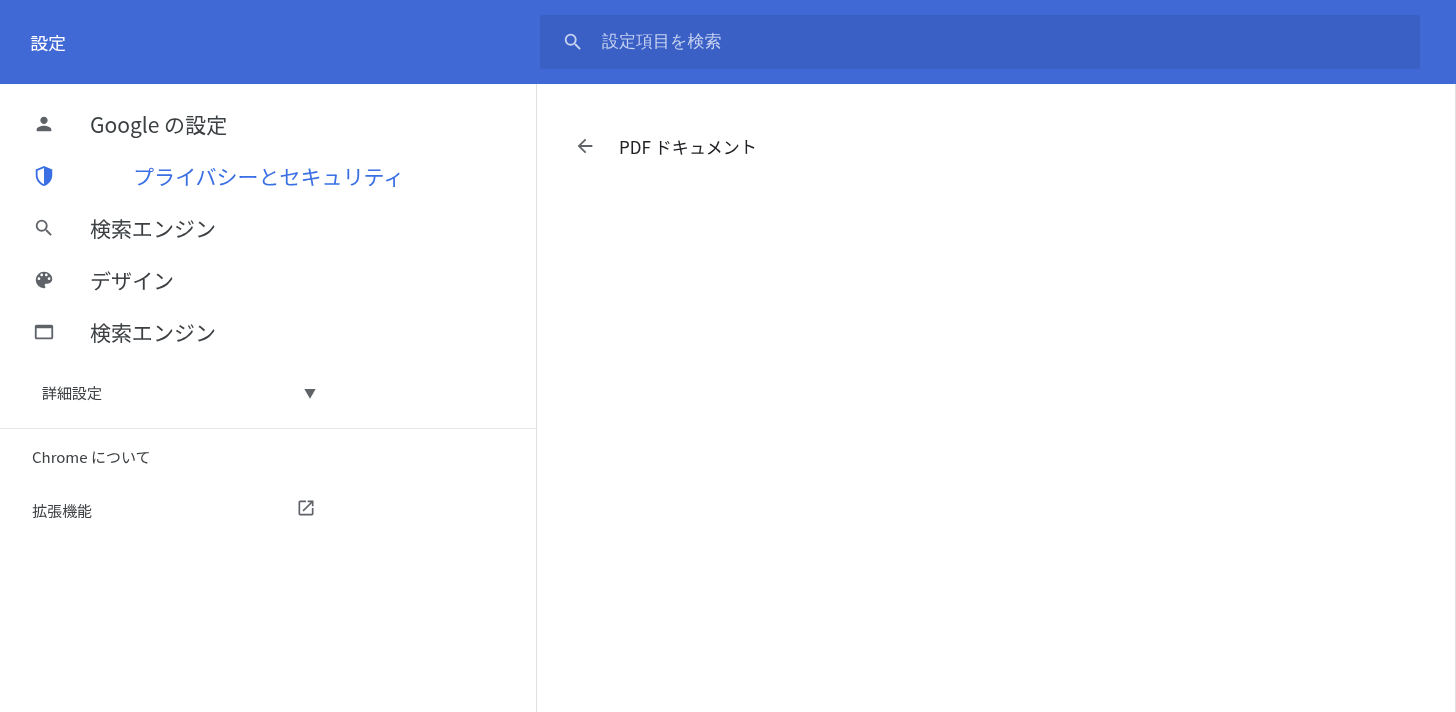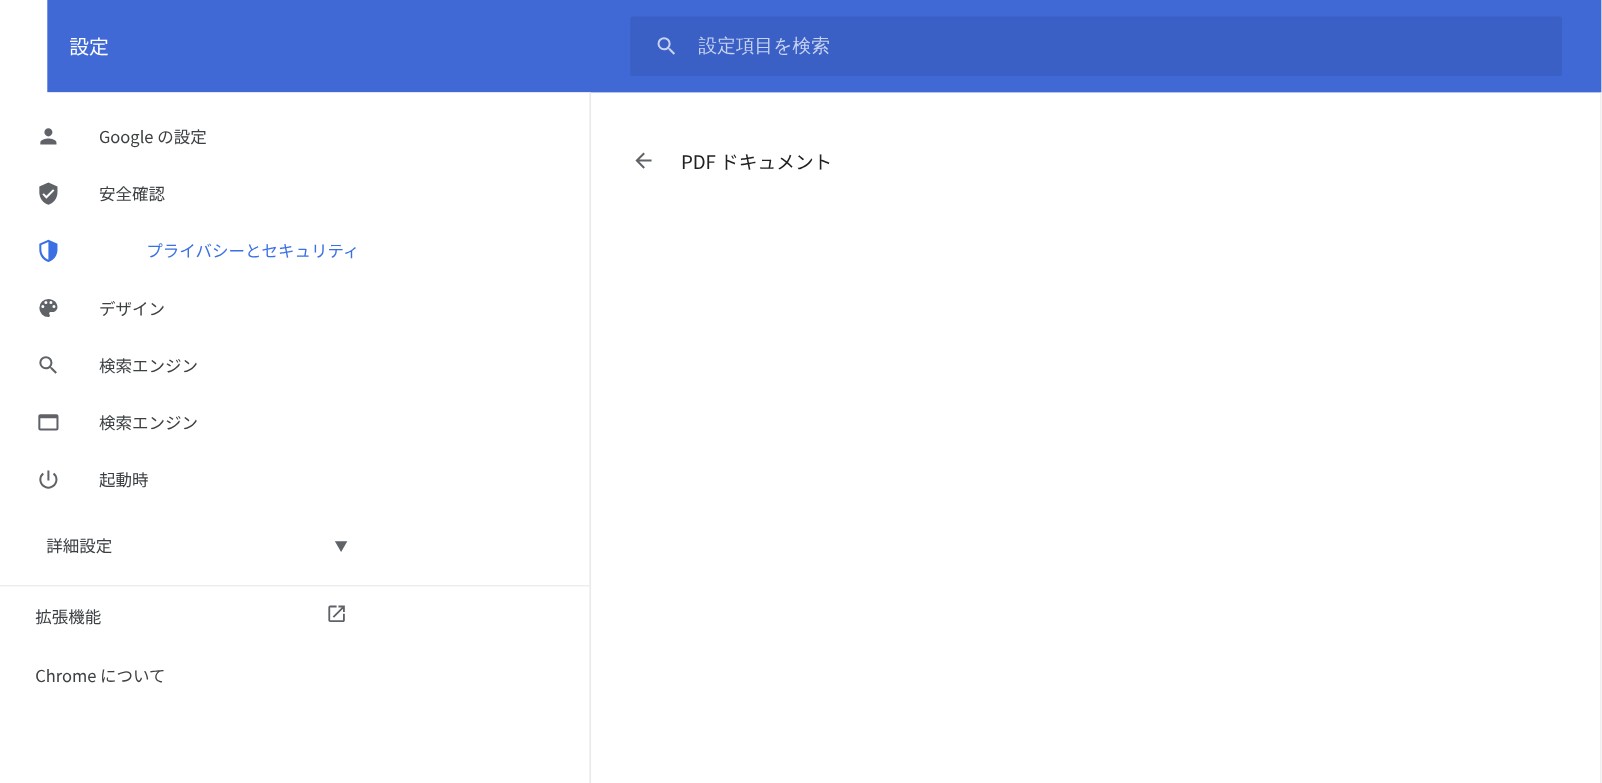--- a/index.html
+++ b/index.html
@@ -10,22 +10,21 @@
       background: #fff;
       width: 1456px;
       height: 712px;
       overflow: hidden;
     }
     .header {
       background: #4169d6;
       height: 84px;
       display: flex;
       align-items: center;
-      padding: 0 30px 0 20px;
-      margin-left: 43px;
+      padding: 0 30px 0 30px;
     }
     .header-title {
       color: #fff;
       font-size: 18px;
       font-weight: 400;
       flex: 0 0 510px;
     }
     .search-box {
       background: #3a5fc5;
       height: 54px;
@@ -64,21 +63,21 @@
       background: #fff;
       padding-top: 14px;
     }
     .sidebar-item {
       display: flex;
       align-items: center;
       height: 52px;
       padding-left: 32px;
       cursor: pointer;
       color: #3c4043;
-      font-size: 15px;
+      font-size: 21px;
     }
     .sidebar-item.active {
       color: #3b70e4;
       gap: 43px;
     }
     .sidebar-item.active .icon svg {
       fill: #3b70e4;
     }
     .sidebar-item .icon {
       width: 24px;
@@ -227,92 +226,76 @@
     <div class="sidebar-item">
       <span class="icon">
         <svg viewBox="0 0 24 24">
             <path d="M12 12c2.21 0 4-1.79 4-4s-1.79-4-4-4-4 1.79-4 4 1.79 4 4 4zm0 2c-2.67 0-8 1.34-8 4v2h16v-2c0-2.66-5.33-4-8-4z"></path>
           </svg>
       </span>
       <span>Google の設定</span>
     </div>
 
 
+
+    <div class="sidebar-item active">
+      <span class="icon">
+        <svg viewBox="0 0 24 24">
+            <path d="M12 1L3 5v6c0 5.55 3.84 10.74 9 12 5.16-1.26 9-6.45 9-12V5l-9-4zm0 19.93C8 19.44 5 15.08 5 11V6.3l7-3.11V20.93z"></path>
+          </svg>
+      </span>
+      <span>プライバシーとセキュリティ</span>
+    </div>
+
     <div class="sidebar-item">
       <span class="icon">
         <svg viewBox="0 0 24 24">
-            <path d="M12 1L3 5v6c0 5.55 3.84 10.74 9 12 5.16-1.26 9-6.45 9-12V5l-9-4zm-2 16l-4-4 1.41-1.41L10 14.17l6.59-6.59L18 9l-8 8z"></path>
-          </svg>
-      </span>
-      <span>安全確認</span>
-    </div>
-
-    <div class="sidebar-item active">
-      <span class="icon">
-        <svg viewBox="0 0 24 24">
-            <path d="M12 1L3 5v6c0 5.55 3.84 10.74 9 12 5.16-1.26 9-6.45 9-12V5l-9-4zm0 19.93C8 19.44 5 15.08 5 11V6.3l7-3.11V20.93z"></path>
-          </svg>
-      </span>
-      <span>プライバシーとセキュリティ</span>
+            <path d="M15.5 14h-.79l-.28-.27A6.471 6.471 0 0016 9.5 6.5 6.5 0 109.5 16c1.61 0 3.09-.59 4.23-1.57l.27.28v.79l5 4.99L20.49 19l-4.99-5zM9.5 14A4.5 4.5 0 1114 9.5 4.5 4.5 0 019.5 14z"></path>
+          </svg>
+      </span>
+      <span>検索エンジン</span>
     </div>
 
     <div class="sidebar-item">
       <span class="icon">
         <svg viewBox="0 0 24 24">
             <path d="M12 3a9 9 0 000 18c.83 0 1.5-.67 1.5-1.5 0-.39-.15-.74-.39-1.01-.23-.26-.38-.61-.38-.99 0-.83.67-1.5 1.5-1.5H16c2.76 0 5-2.24 5-5 0-4.42-4.03-8-9-8zM6.5 12a1.5 1.5 0 110-3 1.5 1.5 0 010 3zm3-4a1.5 1.5 0 110-3 1.5 1.5 0 010 3zm5 0a1.5 1.5 0 110-3 1.5 1.5 0 010 3zm3 4a1.5 1.5 0 110-3 1.5 1.5 0 010 3z"></path>
           </svg>
       </span>
       <span>デザイン</span>
     </div>
 
     <div class="sidebar-item">
       <span class="icon">
         <svg viewBox="0 0 24 24">
-            <path d="M15.5 14h-.79l-.28-.27A6.471 6.471 0 0016 9.5 6.5 6.5 0 109.5 16c1.61 0 3.09-.59 4.23-1.57l.27.28v.79l5 4.99L20.49 19l-4.99-5zM9.5 14A4.5 4.5 0 1114 9.5 4.5 4.5 0 019.5 14z"></path>
+            <path d="M20 4H4c-1.1 0-2 .9-2 2v12c0 1.1.9 2 2 2h16c1.1 0 2-.9 2-2V6c0-1.1-.9-2-2-2zm0 14H4V8h16v10z"></path>
           </svg>
       </span>
       <span>検索エンジン</span>
     </div>
 
-    <div class="sidebar-item">
-      <span class="icon">
-        <svg viewBox="0 0 24 24">
-            <path d="M20 4H4c-1.1 0-2 .9-2 2v12c0 1.1.9 2 2 2h16c1.1 0 2-.9 2-2V6c0-1.1-.9-2-2-2zm0 14H4V8h16v10z"></path>
-          </svg>
-      </span>
-      <span>検索エンジン</span>
-    </div>
-
-    <div class="sidebar-item">
-      <span class="icon">
-        <svg viewBox="0 0 24 24">
-            <path d="M13 3h-2v10h2V3zm4.83 2.17l-1.42 1.42A6.92 6.92 0 0119 12c0 3.87-3.13 7-7 7s-7-3.13-7-7a6.92 6.92 0 012.59-5.41L6.17 5.17A8.932 8.932 0 003 12c0 4.97 4.03 9 9 9s9-4.03 9-9a8.932 8.932 0 00-3.17-6.83z"></path>
-          </svg>
-      </span>
-      <span>起動時</span>
-    </div>
 
     <div class="sidebar-collapse">
       <span>詳細設定</span>
       <span class="chevron">▼</span>
     </div>
 
     <div class="sidebar-divider"></div>
 
     <div class="sidebar-link">
+      <span>Chrome について</span>
+    </div>
+
+    <div class="sidebar-link">
       <span>拡張機能</span>
       <span class="ext-icon">
         <svg viewBox="0 0 24 24">
             <path d="M19 19H5V5h7V3H5a2 2 0 00-2 2v14a2 2 0 002 2h14c1.1 0 2-.9 2-2v-7h-2v7zM14 3v2h3.59l-9.83 9.83 1.41 1.41L19 6.41V10h2V3h-7z"></path>
           </svg>
       </span>
-    </div>
-
-    <div class="sidebar-link">
-      <span>Chrome について</span>
     </div>
 
   </div>
 
   <div class="content">
     <div class="content-header">
       <div class="back-btn">
         <svg viewBox="0 0 24 24">
             <path d="M20 11H7.83l5.59-5.59L12 4l-8 8 8 8 1.41-1.41L7.83 13H20v-2z"></path>
           </svg>

